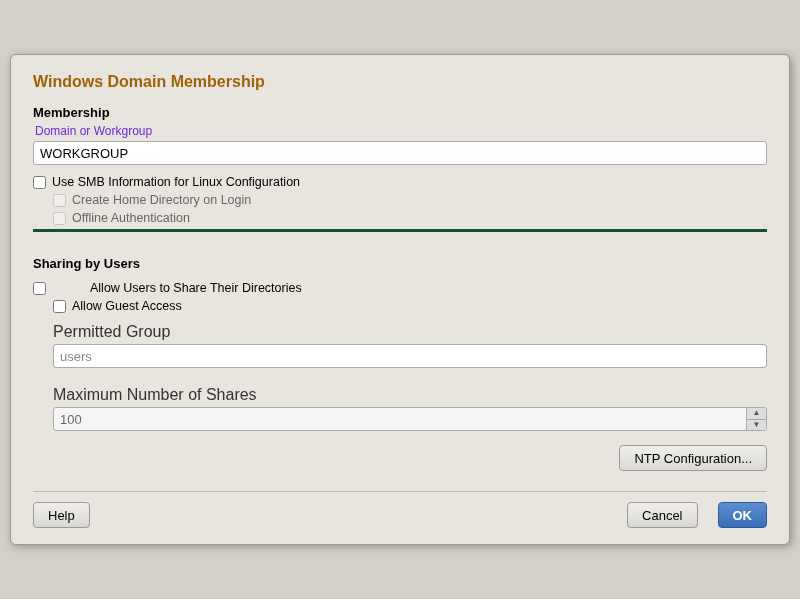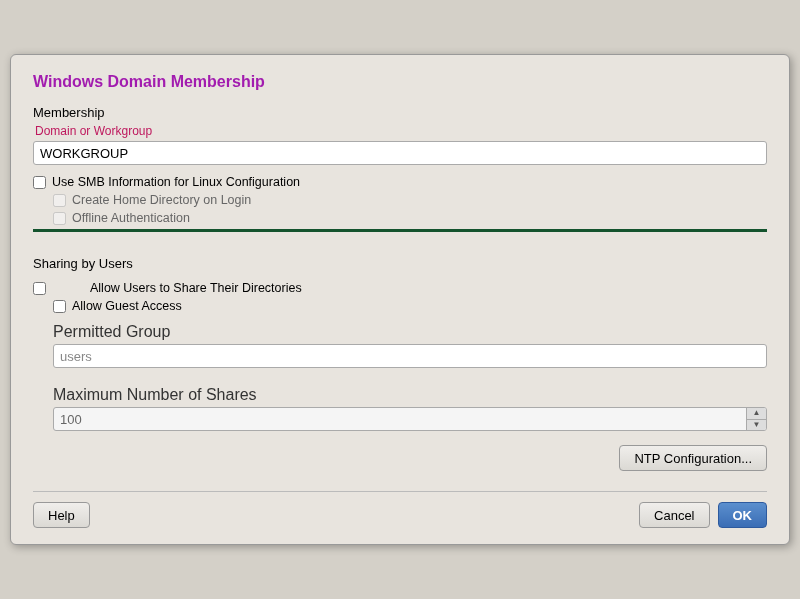--- a/index.html
+++ b/index.html
@@ -26,32 +26,32 @@
       border: 1px solid #999;
       border-radius: 6px;
       box-shadow: 2px 2px 8px rgba(0,0,0,0.3);
       padding: 18px 22px 16px 22px;
     }
 
     .dialog-title {
       font-size: 16px;
       font-weight: bold;
       margin-bottom: 14px;
-      color: #a21caf;
+      color: #a16207;
     }
 
     .section-label {
-      font-weight: normal;
+      font-weight: bold;
       font-size: 13px;
       margin-bottom: 4px;
     }
 
     .sub-label {
       font-size: 12px;
-      color: #be185d;
+      color: #6d28d9;
       margin-bottom: 3px;
       margin-left: 2px;
     }
 
     .text-input {
       width: 100%;
       height: 24px;
       border: 1px solid #aaa;
       border-radius: 3px;
       background: #ffffff;
@@ -188,21 +188,21 @@
       display: flex;
       justify-content: space-between;
       align-items: center;
       margin-top: 20px;
       padding-top: 10px;
       border-top: 1px solid #bbb;
     }
 
     .bottom-right {
       display: flex;
-      gap: 8px;
+      gap: 20px;
     }
 
     .ntp-row {
       display: flex;
       justify-content: flex-end;
       margin-top: 14px;
     }
   </style>
 </head>
 <body>

